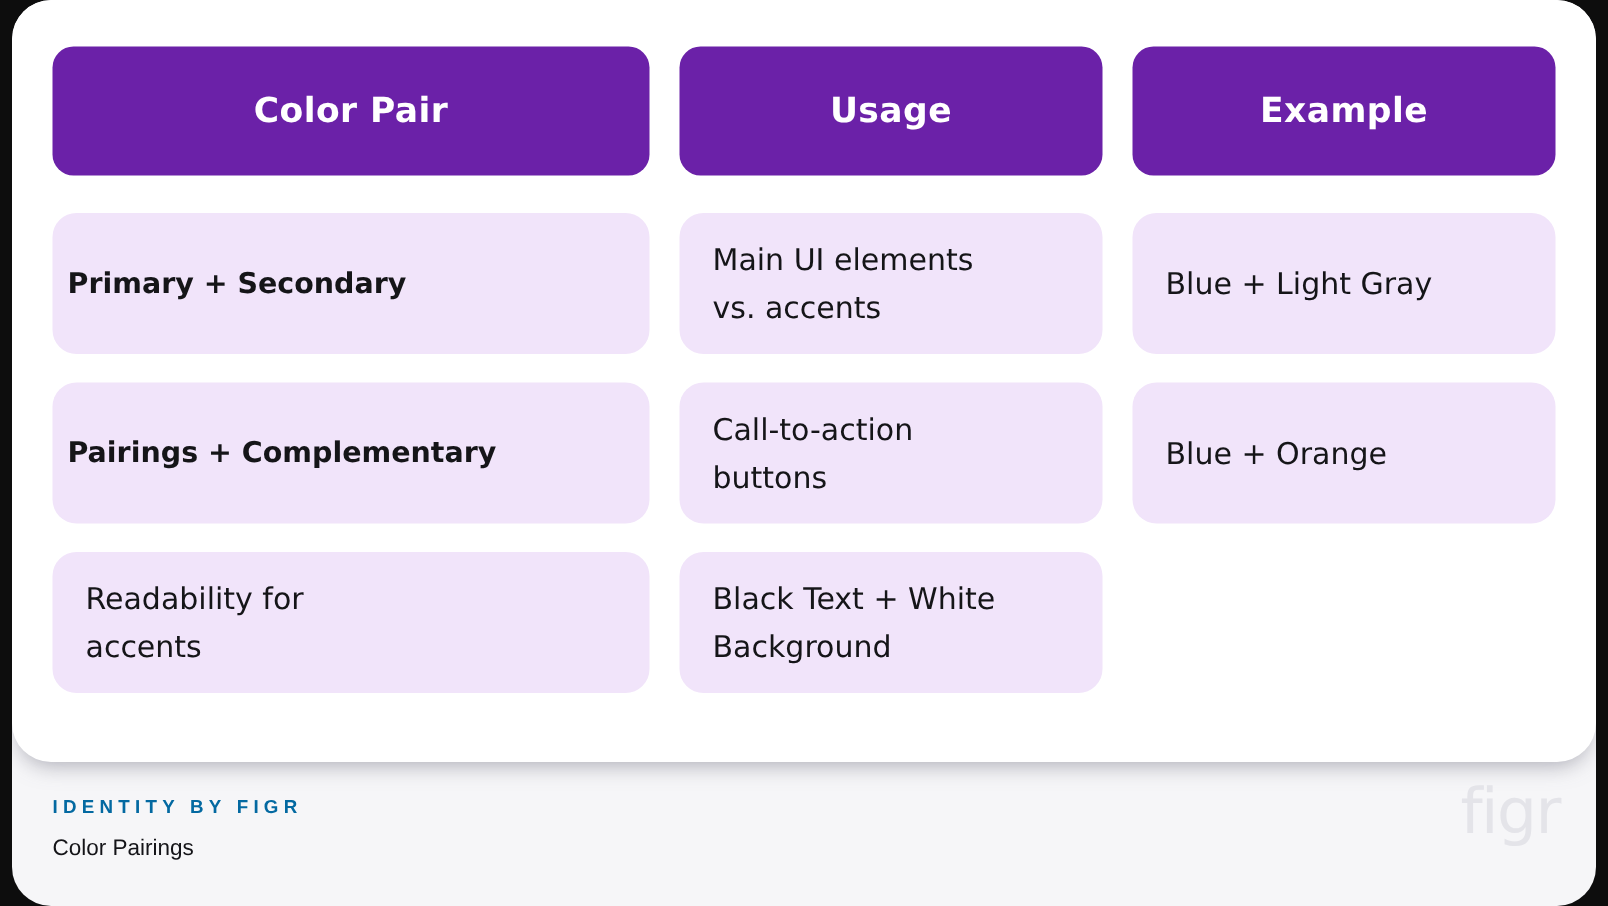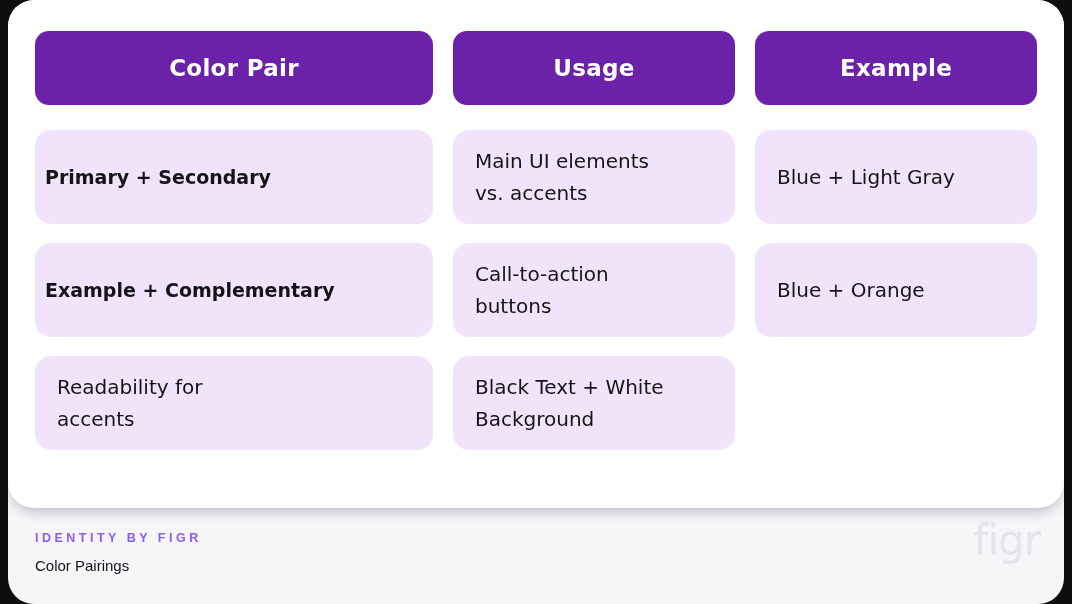--- a/index.html
+++ b/index.html
@@ -40,21 +40,21 @@
     padding: 31px 27px 0 27px;
   }
   .grid-row {
     display: grid;
     grid-template-columns: 398px 282px 282px;
     column-gap: 20px;
   }
   .header-row { margin-bottom: 25px; }
   .body-row   { margin-bottom: 19px; }
   .hcell {
-    height: 74px;
+    height: 86px;
     background: #6B21A8;
     border-radius: 14px;
     display: flex;
     align-items: center;
     justify-content: center;
     color: #FFFFFF;
     font-size: 23px;
     font-weight: bold;
     letter-spacing: 0.3px;
   }
@@ -89,21 +89,21 @@
     right: 0;
     top: 508px;
     bottom: 0;
   }
   .eyebrow {
     margin: 23px 0 0 27px;
     font-family: "Liberation Sans", sans-serif;
     font-size: 12.5px;
     font-weight: bold;
     letter-spacing: 3.5px;
-    color: #8b5cf6;
+    color: #0369a1;
   }
   .footer-title {
     margin: 12px 0 0 27px;
     font-family: "Liberation Sans", sans-serif;
     font-size: 15px;
     color: #141418;
   }
   .watermark {
     position: absolute;
     right: 24px;
@@ -144,21 +144,21 @@
           <span>vs. accents</span>
         </div>
         <div class="cell cell-text">
           <span>Blue + Light Gray</span>
           <span></span>
         </div>
       </div>
 
       <div class="grid-row body-row">
         <div class="cell cell-pair">
-          <span>Example + Complementary</span>
+          <span>Pairings + Complementary</span>
         </div>
         <div class="cell cell-text">
           <span>Call-to-action</span>
           <span>buttons</span>
         </div>
         <div class="cell cell-text">
           <span>Blue + Orange</span>
           <span></span>
         </div>
       </div>

